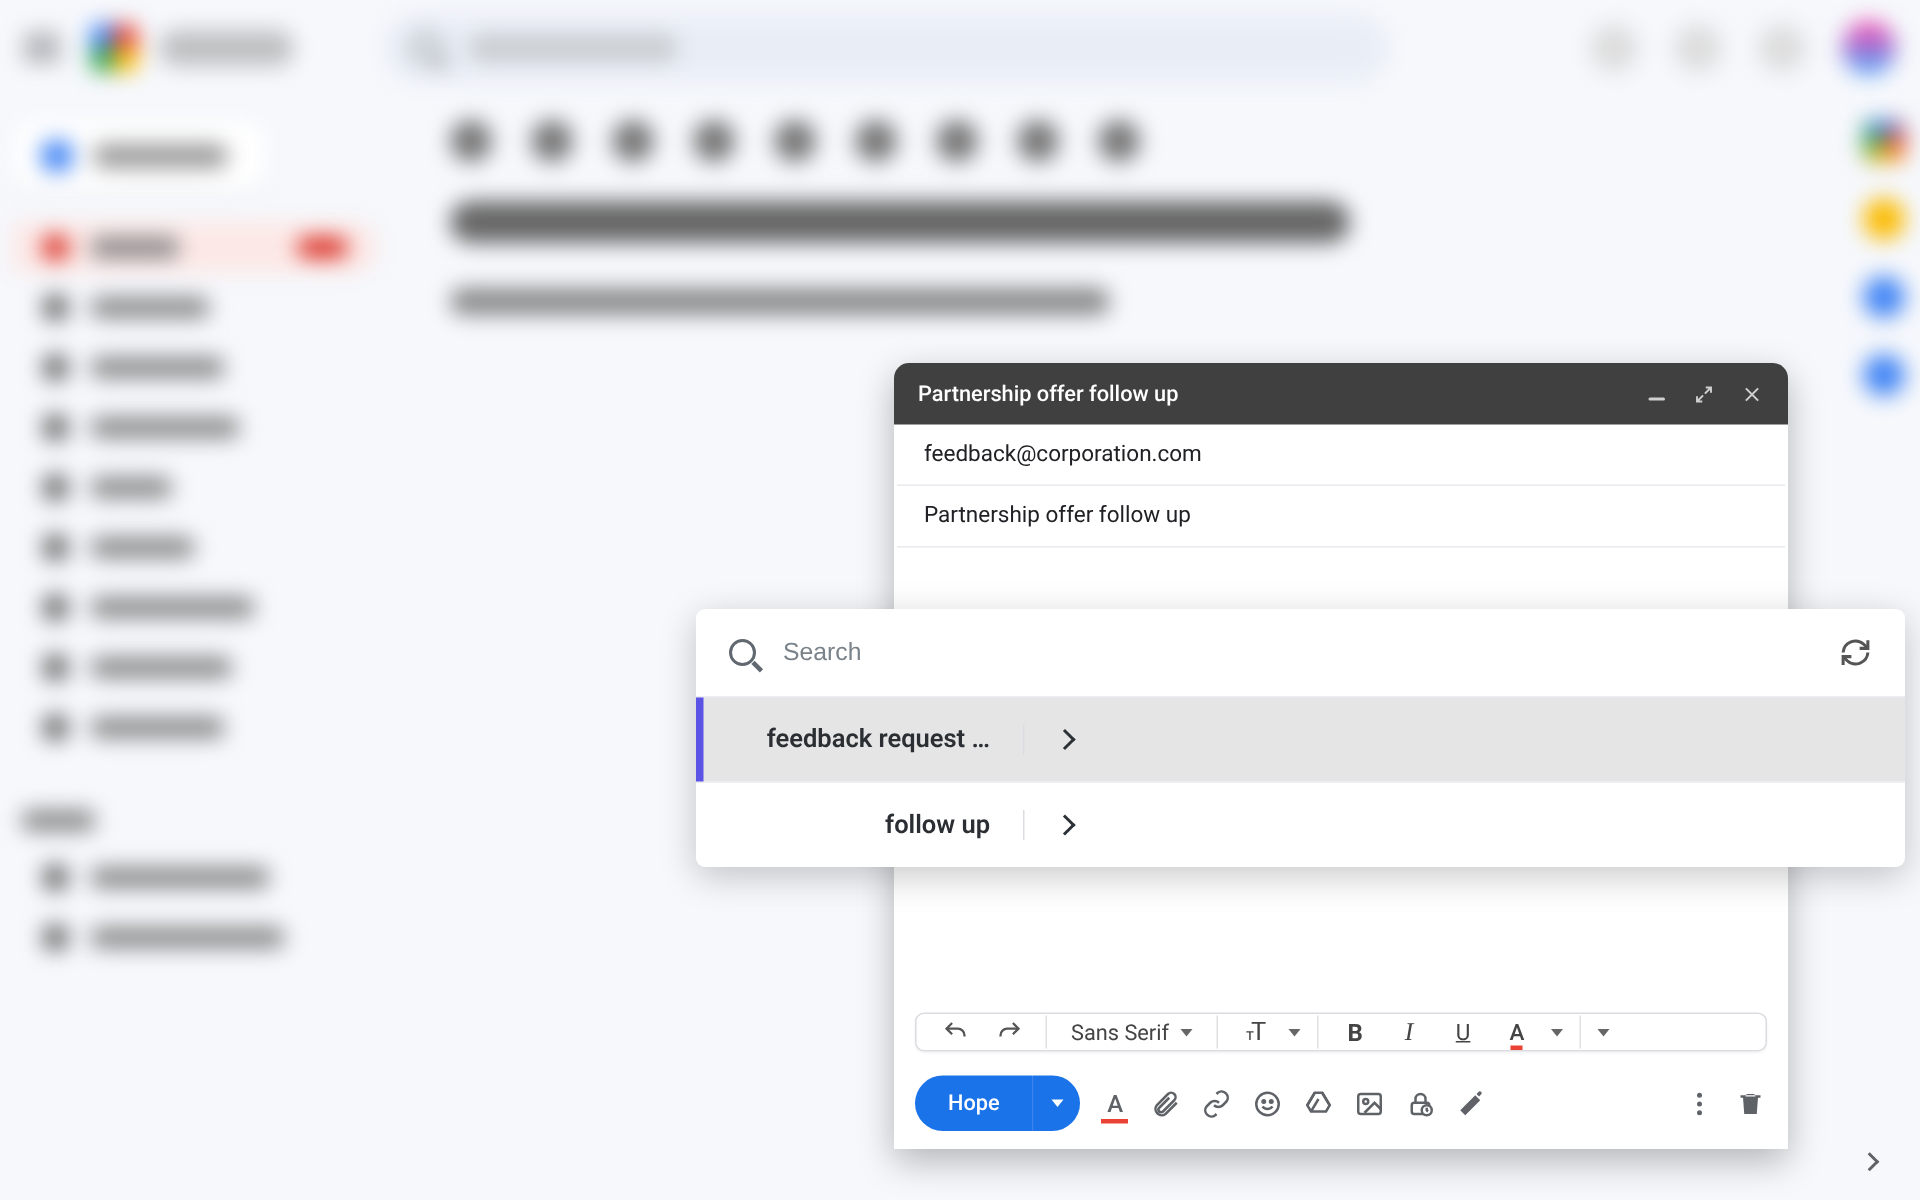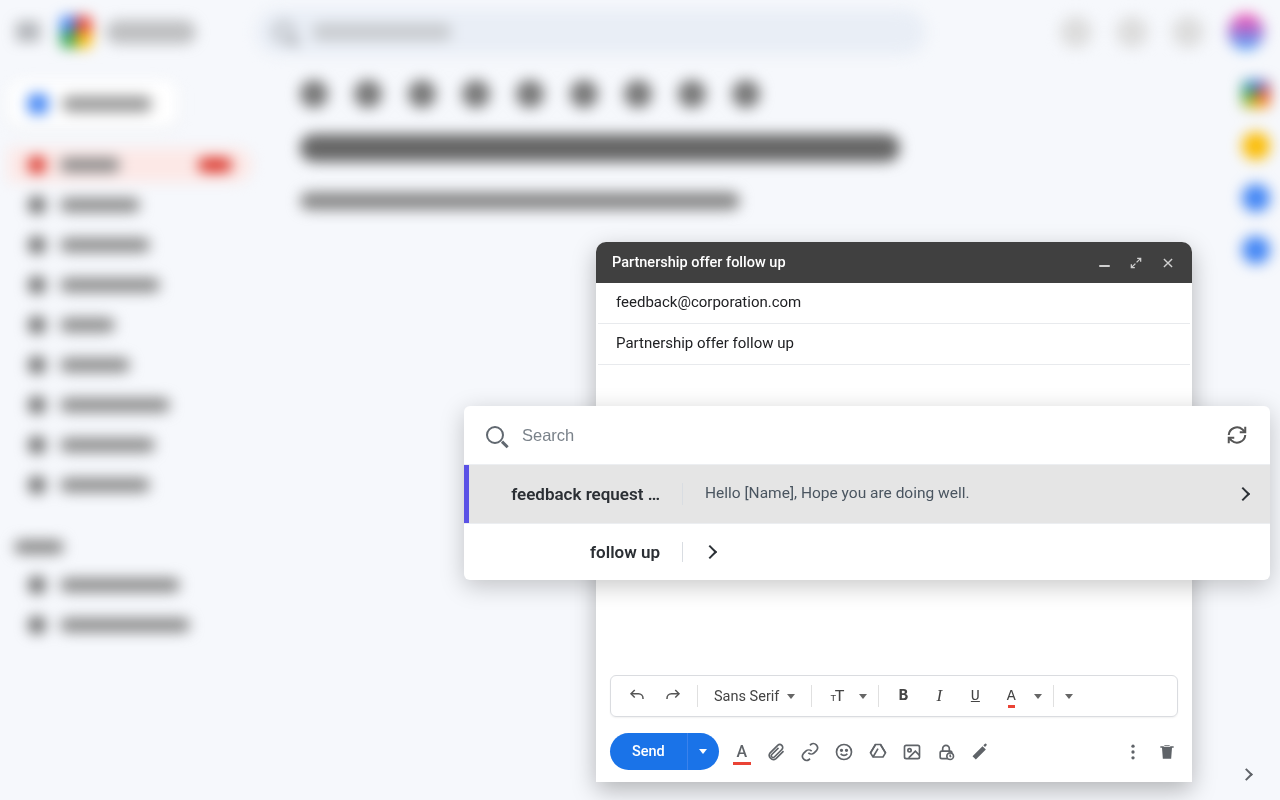--- a/index.html
+++ b/index.html
@@ -67,27 +67,27 @@
   .cw-min::before{content:"";display:block;width:11px;height:2px;background:#d0d0d0;border-radius:1px;margin-top:6px;}
   .cw-max svg, .cw-close svg { width:14px;height:14px;}
   .cw-field {
     padding: 10px 18px 12px; font-size: 15px; color: #202124;
     border-bottom: 1px solid #e8eaed; margin: 0 2px;
   }
   .cw-body-gap { height: 310px; }
 
   
   .fmt-bar {
-    margin: 0 14px 10px; height: 42px;
+    margin: 0 14px 10px; height: 26px;
     border: 1px solid #dadce0; border-radius: 6px;
     display: flex; align-items: center; padding: 0 10px; gap: 4px;
     box-shadow: 0 1px 2px rgba(0,0,0,.06);
     font-size: 14px; color: #444;
   }
-  .fmt-btn { min-width:32px;height:30px;display:flex;align-items:center;justify-content:center;border-radius:4px;cursor:pointer;font-family:Liberation Mono, monospace;}
+  .fmt-btn { min-width:32px;height:30px;display:flex;align-items:center;justify-content:center;border-radius:4px;cursor:pointer;}
   .fmt-font { padding: 0 8px; font-size: 14.5px; color:#444; display:flex;align-items:center;gap:8px;}
   .caret{width:0;height:0;border-left:4px solid transparent;border-right:4px solid transparent;border-top:5px solid #666;}
   .fmt-sep{width:1px;height:22px;background:#e0e0e0;margin:0 4px;}
   .bold{font-weight:700;font-size:16px;}
   .ital{font-style:italic;font-family:serif;font-size:17px;}
   .uline{text-decoration:underline;font-size:15px;}
   .txtA{font-size:15px;font-weight:500;position:relative;}
   .txtA::after{content:"";position:absolute;left:1px;right:1px;bottom:-3px;height:3px;background:#ea4335;}
   .size-icon{font-size:11px;letter-spacing:-2px;}
   .size-icon .big{font-size:17px;}
@@ -291,21 +291,21 @@
         <span class="caret"></span>
       </div>
     <div class="fmt-sep"></div>
     <div class="fmt-btn" style="min-width:14px">
         <span class="caret"></span>
       </div>
   </div>
 
   <div class="send-row">
     <div class="send-split">
-      <div class="send-btn">Send</div>
+      <div class="send-btn">Hope</div>
       <div class="send-more">
           <span class="caret"></span>
         </div>
     </div>
     <div class="ico tA">A</div>
     <div class="ico">
         <svg viewBox="0 0 24 24" fill="none" stroke="#5f6368" stroke-width="2">
           <path d="M21 11l-9 9a5 5 0 01-7-7l9-9a3.5 3.5 0 015 5l-9 9a2 2 0 01-3-3l8-8"></path>
         </svg>
       </div>
@@ -376,21 +376,20 @@
           <path d="M21 12a9 9 0 01-15 6l-3-3"></path>
           <path d="M3 21v-6h6"></path>
         </svg>
     </div>
   </div>
 
   <div class="sp-item sel" style="position:relative">
     <div class="sp-accent" style="top:0;bottom:0"></div>
     <div class="name">feedback request …</div>
     <div class="vline"></div>
-    <div class="prev">Hello [Name], Hope you are doing well.</div>
     <div class="chev"></div>
   </div>
 
   <div class="sp-item">
     <div class="name">follow up</div>
     <div class="vline"></div>
     <div class="chev"></div>
   </div>
 </div>
 

